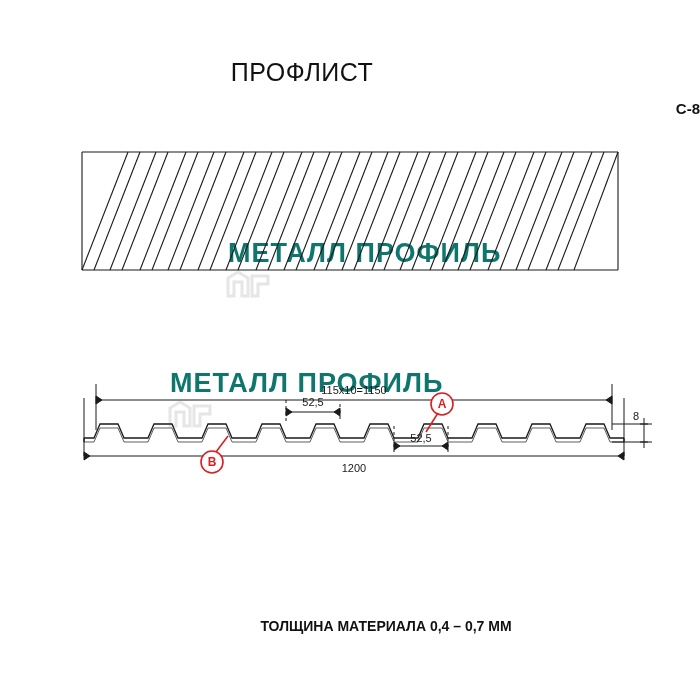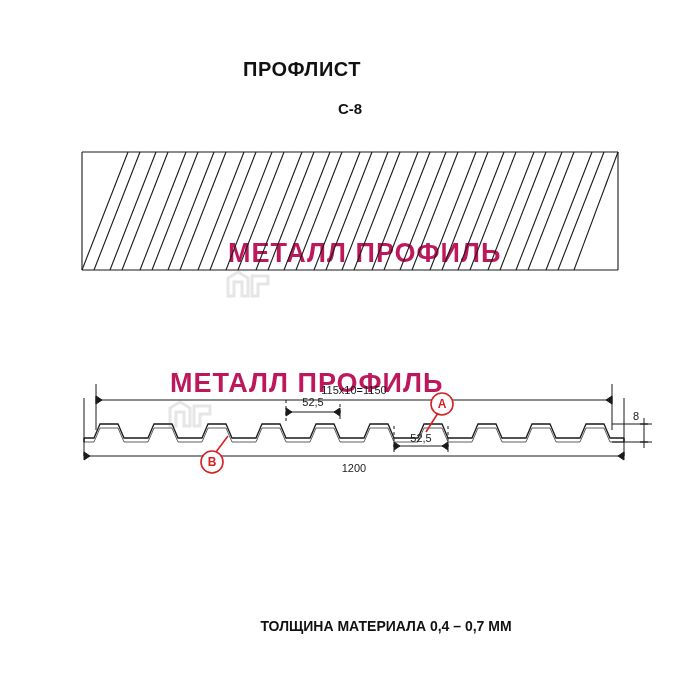--- a/index.html
+++ b/index.html
@@ -21,31 +21,31 @@
     top: 0;
     width: 700px;
     height: 700px;
   }
   .title {
     position: absolute;
     left: 0;
     top: 58px;
     width: 604px;
     text-align: center;
-    font-size: 20px;
-    font-weight: bold;
+    font-size: 25px;
+    font-weight: normal;
     letter-spacing: 0.5px;
     color: #111111;
   }
   .subtitle {
     position: absolute;
     left: 0;
     top: 100px;
     width: 700px;
-    text-align: center;
+    text-align: right;
     font-size: 15px;
     font-weight: bold;
     color: #111111;
   }
   .footer-note {
     position: absolute;
     left: 0;
     top: 618px;
     width: 700px;
     text-align: center;
@@ -65,21 +65,21 @@
     position: absolute;
     left: 60px;
     top: 360px;
     width: 600px;
     height: 140px;
     text-align: right;
   }
   .wm {
     position: absolute;
     pointer-events: none;
-    color: #be185d;
+    color: #0f766e;
     font-weight: bold;
     font-family: "Liberation Sans", sans-serif;
     white-space: nowrap;
   }
   .wm1 {
     left: 228px;
     top: 238px;
     font-size: 27px;
     letter-spacing: 1px;
   }

